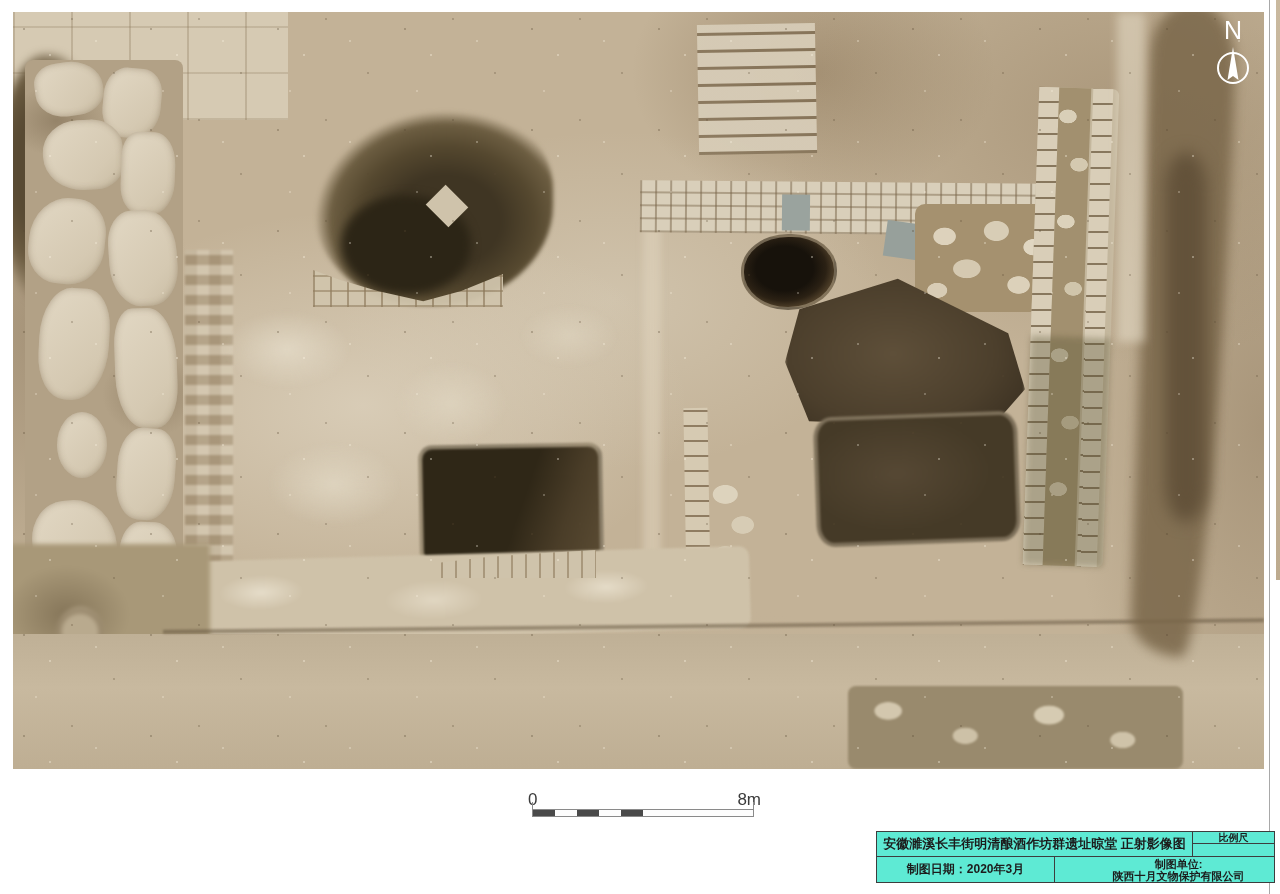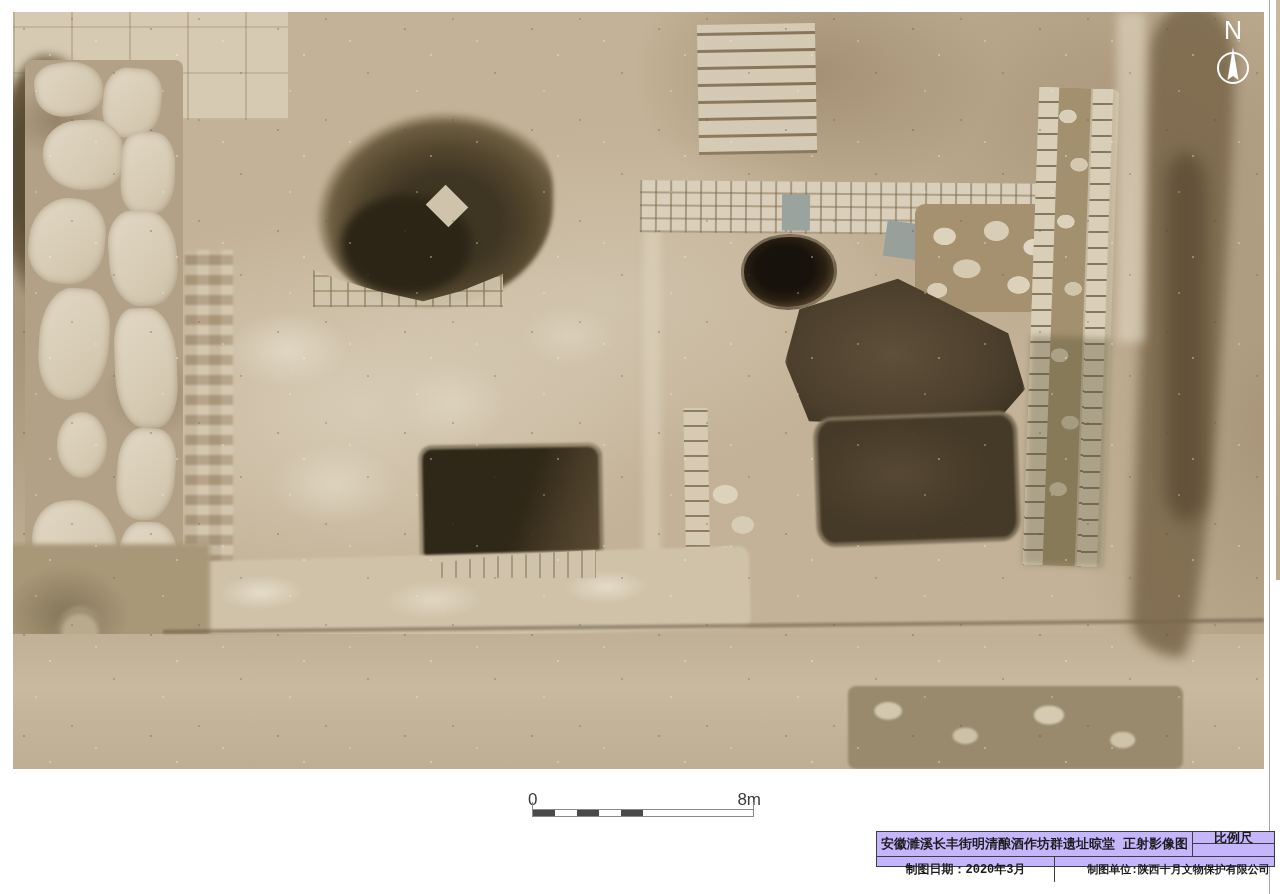--- a/index.html
+++ b/index.html
@@ -212,34 +212,34 @@
   .sb-end{position:absolute;right:6px;top:0;font-size:17px;}
   .sb-bar{position:absolute;left:5px;top:19px;width:220px;height:6px;
     border:1px solid #8a8a8a;box-sizing:content-box;
     background:linear-gradient(90deg,
       #4a4a4a 0 22px, #fdfdfd 22px 44px,
       #4a4a4a 44px 66px, #fdfdfd 66px 88px,
       #4a4a4a 88px 110px, #fdfdfd 110px 220px);}
   .sb-bar::before,.sb-bar::after{content:"";position:absolute;top:-8px;width:1px;height:14px;background:#8a8a8a;}
   .sb-bar::before{left:-1px;} .sb-bar::after{right:-1px;}
   
-  .tb{position:absolute;left:876px;top:831px;width:399px;height:36px;
-    border:1.5px solid #3d3d3d;box-sizing:border-box;color:#1c1c1c;background:#c4b5fd;font-family:Liberation Mono, monospace;}
+  .tb{position:absolute;left:876px;top:831px;width:399px;height:52px;
+    border:1.5px solid #3d3d3d;box-sizing:border-box;color:#1c1c1c;background:#5eead4;}
   .tb-row1{display:flex;height:25px;border-bottom:1.5px solid #3d3d3d;box-sizing:border-box;}
   .tb-title{width:316px;border-right:1.5px solid #3d3d3d;box-sizing:border-box;
     display:flex;align-items:center;justify-content:center;
     font-size:13px;font-weight:700;white-space:nowrap;}
   .tb-scale{flex:1;display:flex;flex-direction:column;}
   .tb-scale-label{height:12px;border-bottom:1.5px solid #3d3d3d;box-sizing:border-box;
-    display:flex;align-items:center;justify-content:center;font-size:13px;font-weight:700;}
+    display:flex;align-items:center;justify-content:center;font-size:10px;font-weight:700;}
   .tb-scale-value{flex:1;}
   .tb-row2{display:flex;height:25px;gap:28px;}
   .tb-date{width:178px;border-right:1.5px solid #3d3d3d;box-sizing:border-box;
     display:flex;align-items:center;justify-content:center;font-size:12px;font-weight:700;}
-  .tb-org{flex:1;display:flex;align-items:center;justify-content:center;
+  .tb-org{flex:1;display:flex;flex-direction:column;align-items:center;justify-content:center;
     font-size:11px;line-height:12px;font-weight:700;}
 </style>
 </head>
 <body>
 
 <div class="photo">
   <div class="ph-f pav"></div>
   <div class="ph-f trench-tl"></div>
 
   <div class="ph-f stones">

